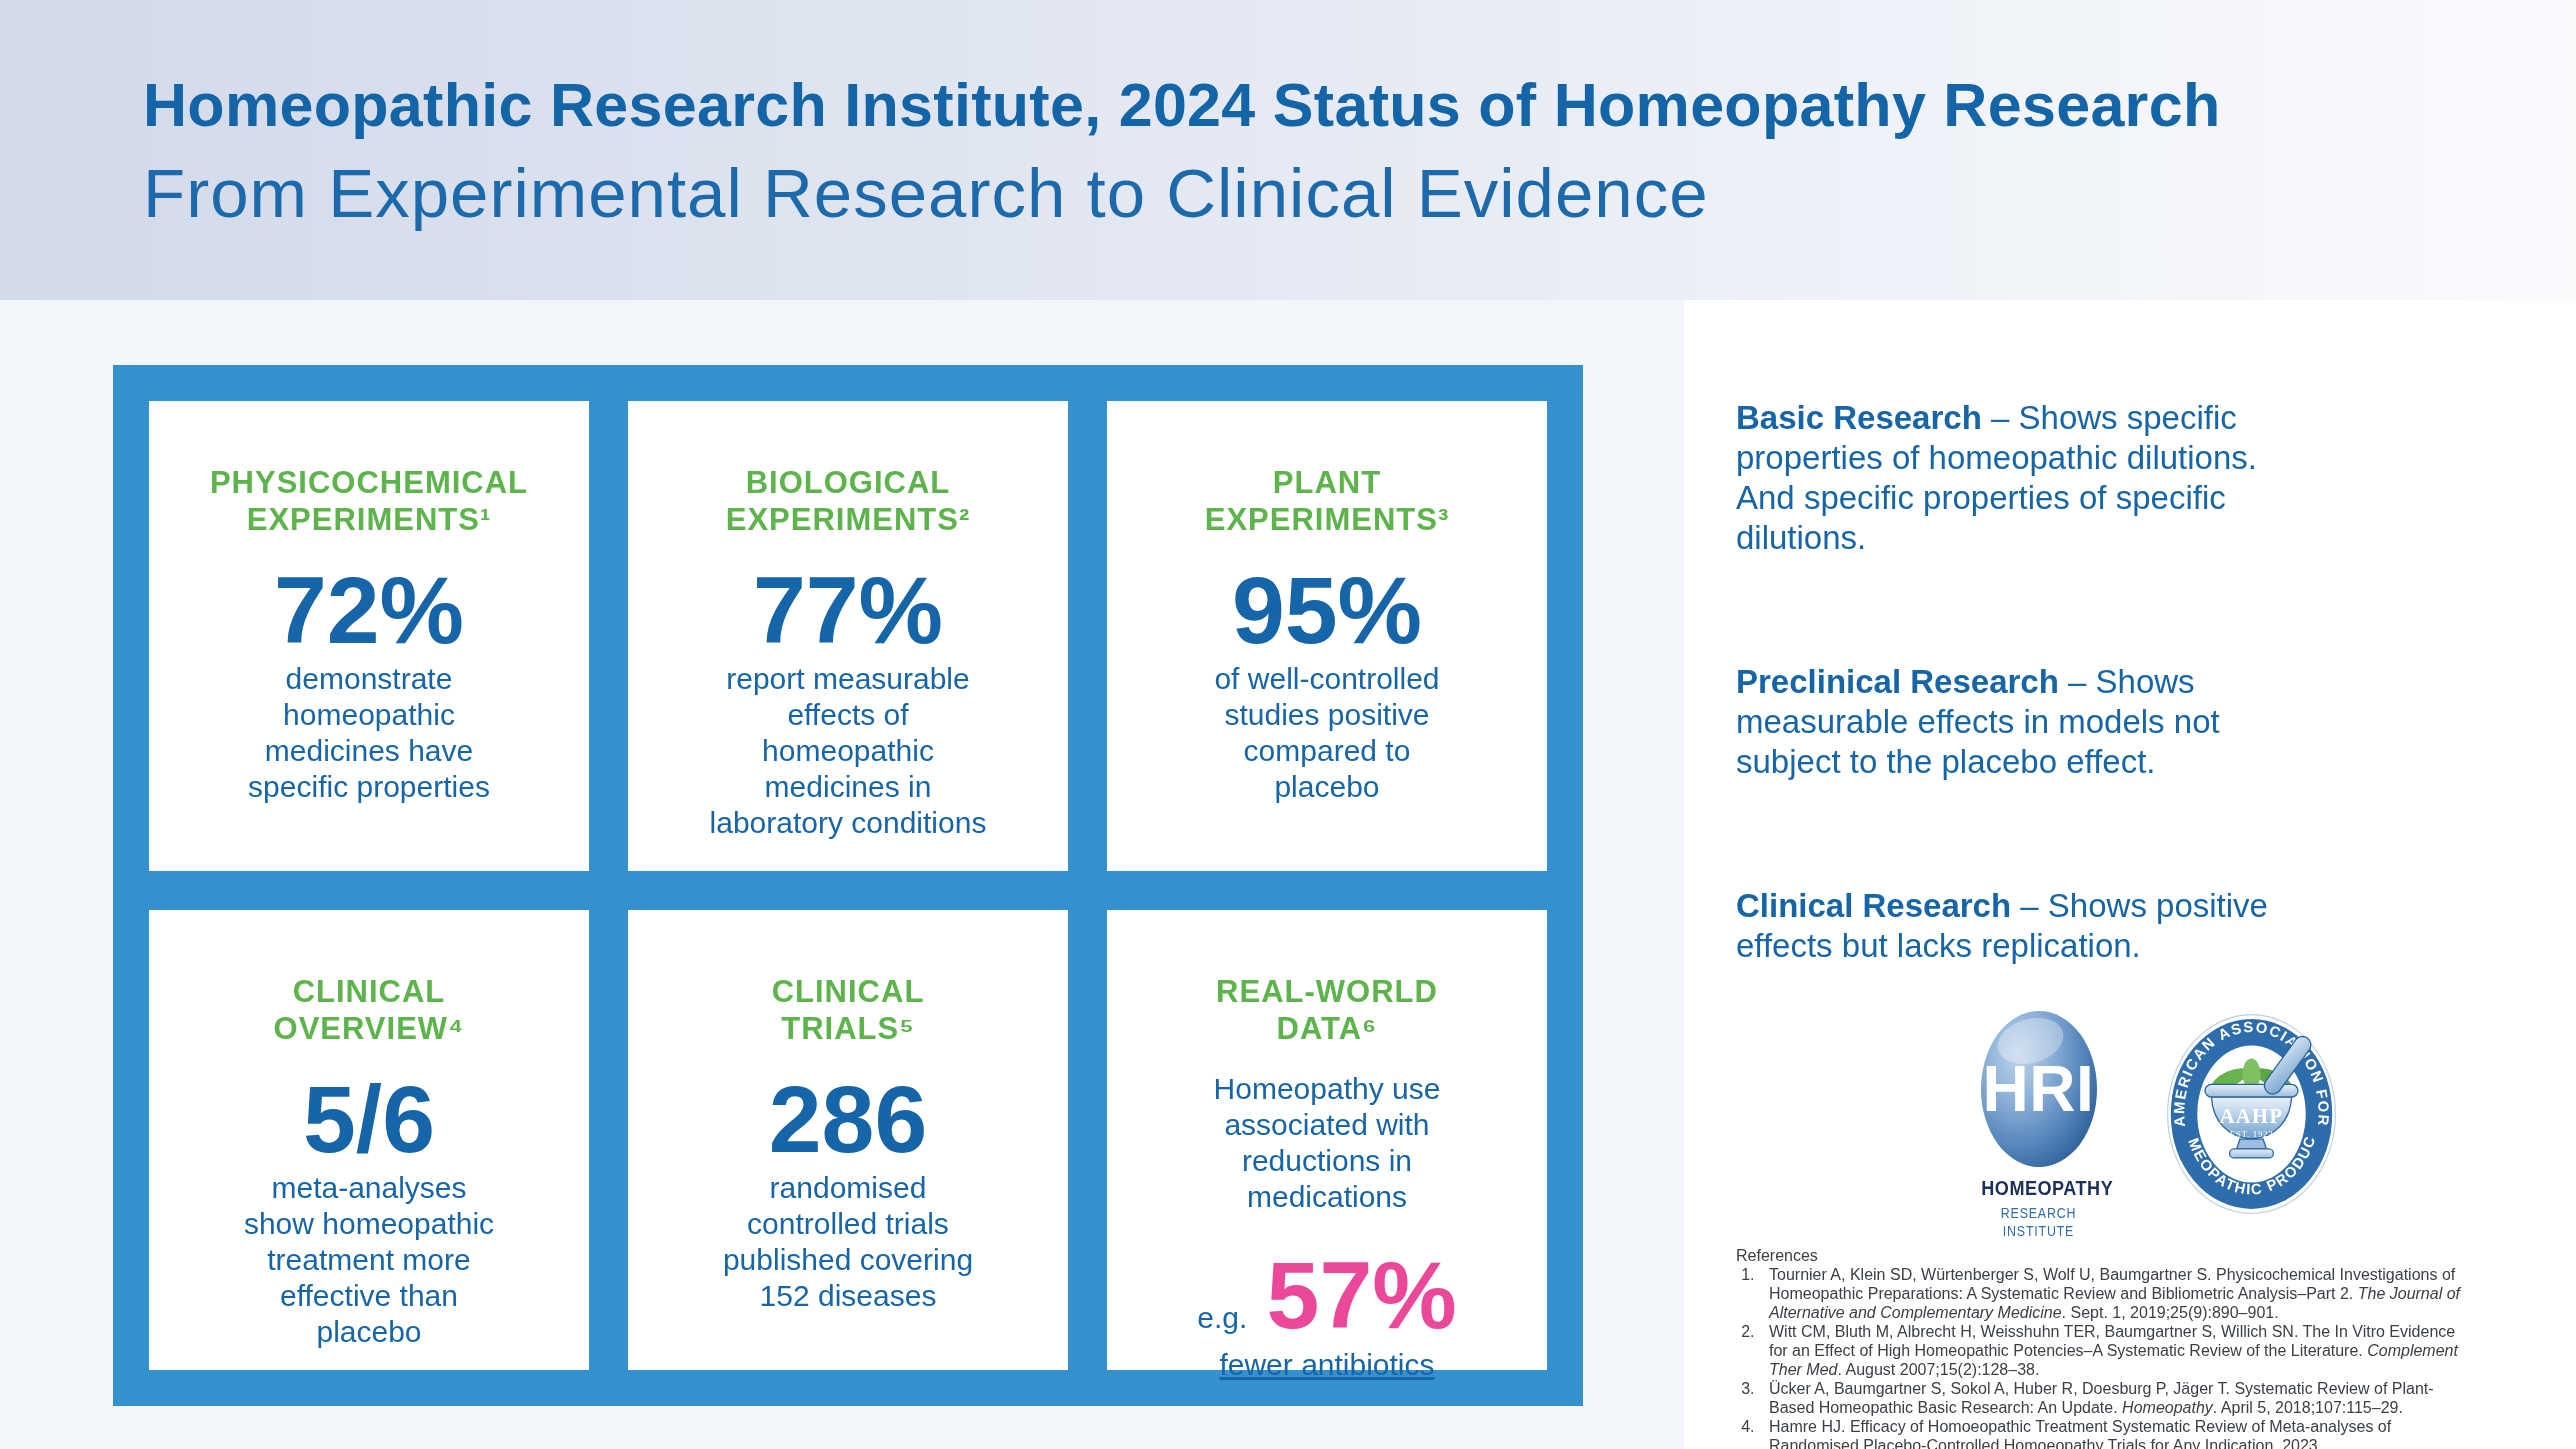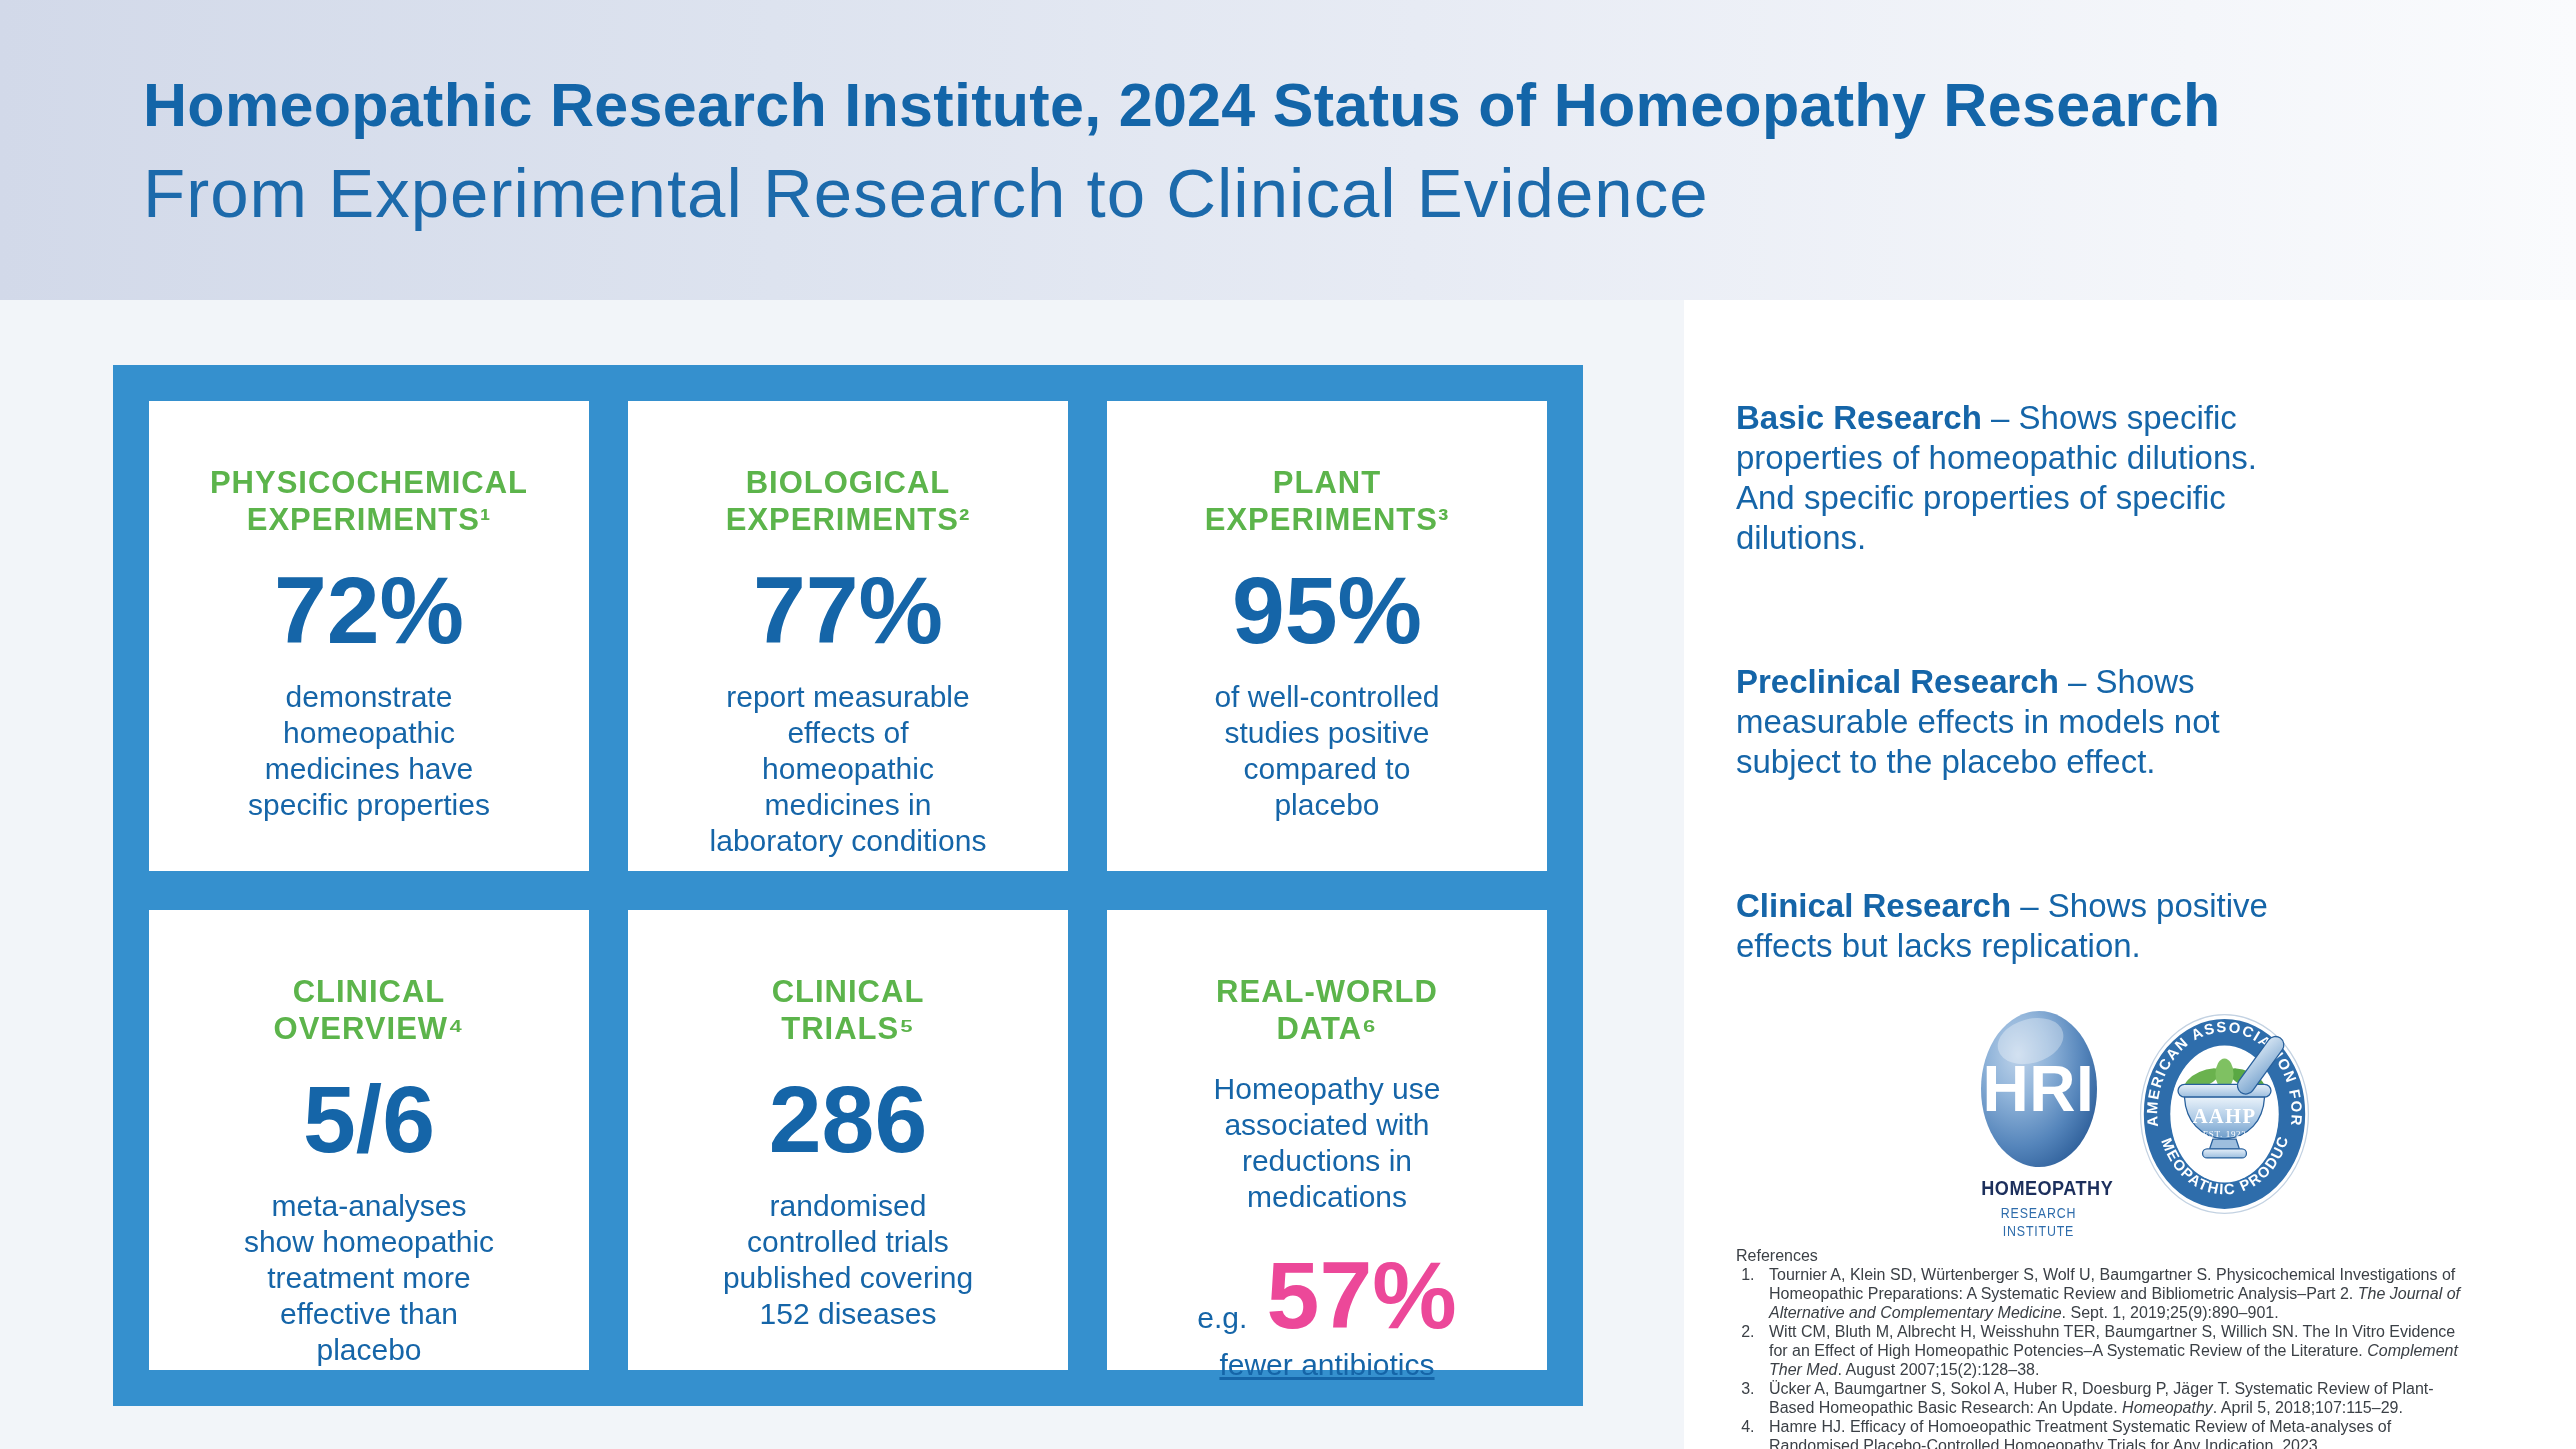--- a/index.html
+++ b/index.html
@@ -48,21 +48,21 @@
   .card-heading {
     color: #5cb44b; font-size: 31px; font-weight: 700;
     line-height: 1.2; letter-spacing: 1px; white-space: pre-line; margin-top: 28px;
   }
   .card-number {
     color: #1565a8; font-size: 95px; font-weight: 700;
     line-height: 1.05; margin-top: 23px;
   }
   .card-body {
     color: #1565a8; font-size: 30px; font-weight: 400;
-    line-height: 1.2; margin-top: 18px; white-space: pre-line;
+    line-height: 1.2; white-space: pre-line;
   }
   .card-body.no-number { margin-top: 24px; }
   .card-stat-row {
     display: flex; align-items: baseline; justify-content: center;
     gap: 19.3px; margin-top: 33px;
   }
   .card-stat-prefix { color: #1565a8; font-size: 30px; }
   .card-stat-number { color: #ec4899; font-size: 95px; font-weight: 700; line-height: 1; }
   .card-stat-caption { color: #1565a8; font-size: 30px; margin-top: 3.9px; line-height: 1.2; text-decoration: underline; }
 
@@ -74,21 +74,21 @@
   }
   .note {
     width: 799px; color: #1565a8;
     font-size: 33px; line-height: 40px;
     white-space: pre-line; margin: 0 0 64px 0;
   }
   .note:nth-of-type(3) { margin-bottom: 0; }
   .note .lead { font-weight: 700; }
 
   
-  .logos-row { display: flex; align-items: flex-start; gap: 33px; margin: 45px 0 0 236px; }
+  .logos-row { display: flex; align-items: flex-start; gap: 60px; margin: 45px 0 0 236px; }
   .hri-logo { width: 133px; text-align: center; }
   .hri-sphere {
     width: 116px; height: 156px; margin: 0 auto; border-radius: 50%;
     background: radial-gradient(ellipse at 32% 28%, #bed3ea 0%, #8fb3d9 28%, #5585bb 58%, #2d5e99 82%, #1d4a80 100%);
     position: relative;
     display: flex; align-items: center; justify-content: center;
   }
   .hri-sphere::before {
     content: ""; position: absolute; left: 14%; top: 5%;
     width: 58%; height: 28%; border-radius: 50%;

